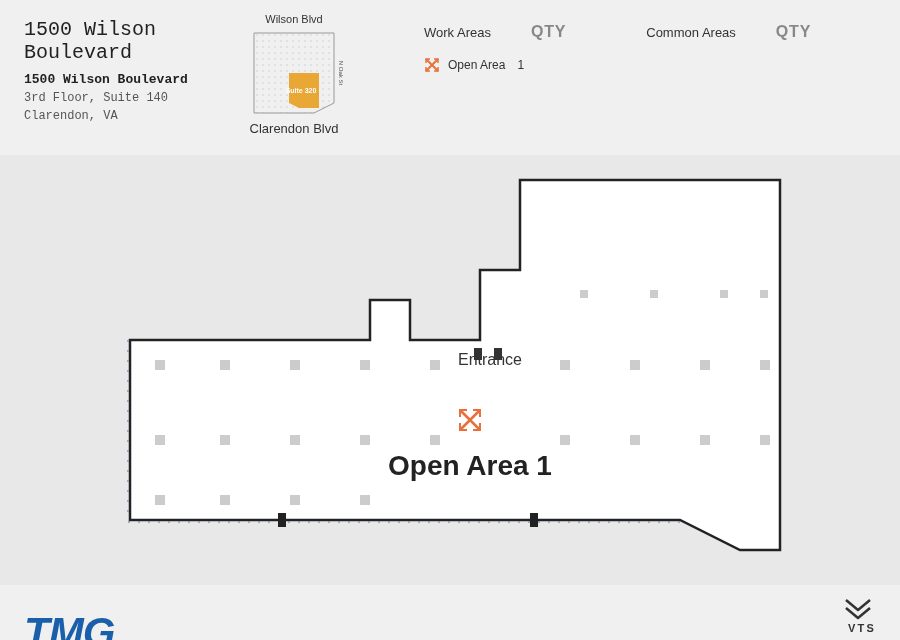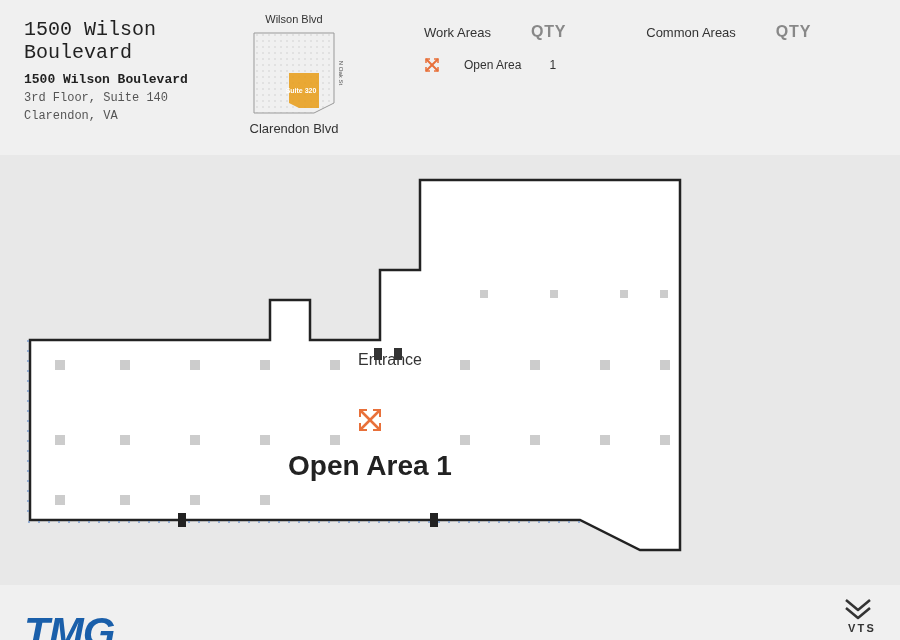--- a/index.html
+++ b/index.html
@@ -107,21 +107,21 @@
     .legend-qty-label {
       font-size: 16px;
       color: #888;
       font-weight: 600;
       letter-spacing: 0.05em;
     }
 
     .legend-item {
       display: flex;
       align-items: center;
-      gap: 24px;
+      gap: 8px;
     }
 
     .legend-item-label {
       font-size: 12px;
       color: #333;
     }
 
     .legend-item-qty {
       font-size: 12px;
       color: #333;
@@ -130,20 +130,21 @@
 
     
     #floorplan {
       position: absolute;
       top: 155px;
       left: 0; right: 0;
       height: 430px;
       background: #e8e8e8;
       display: flex;
       align-items: center;
+      justify-content: center;
     }
 
     #floorplan-svg {
       width: 700px;
       height: 400px;
     }
 
     
     #compass {
       position: absolute;

